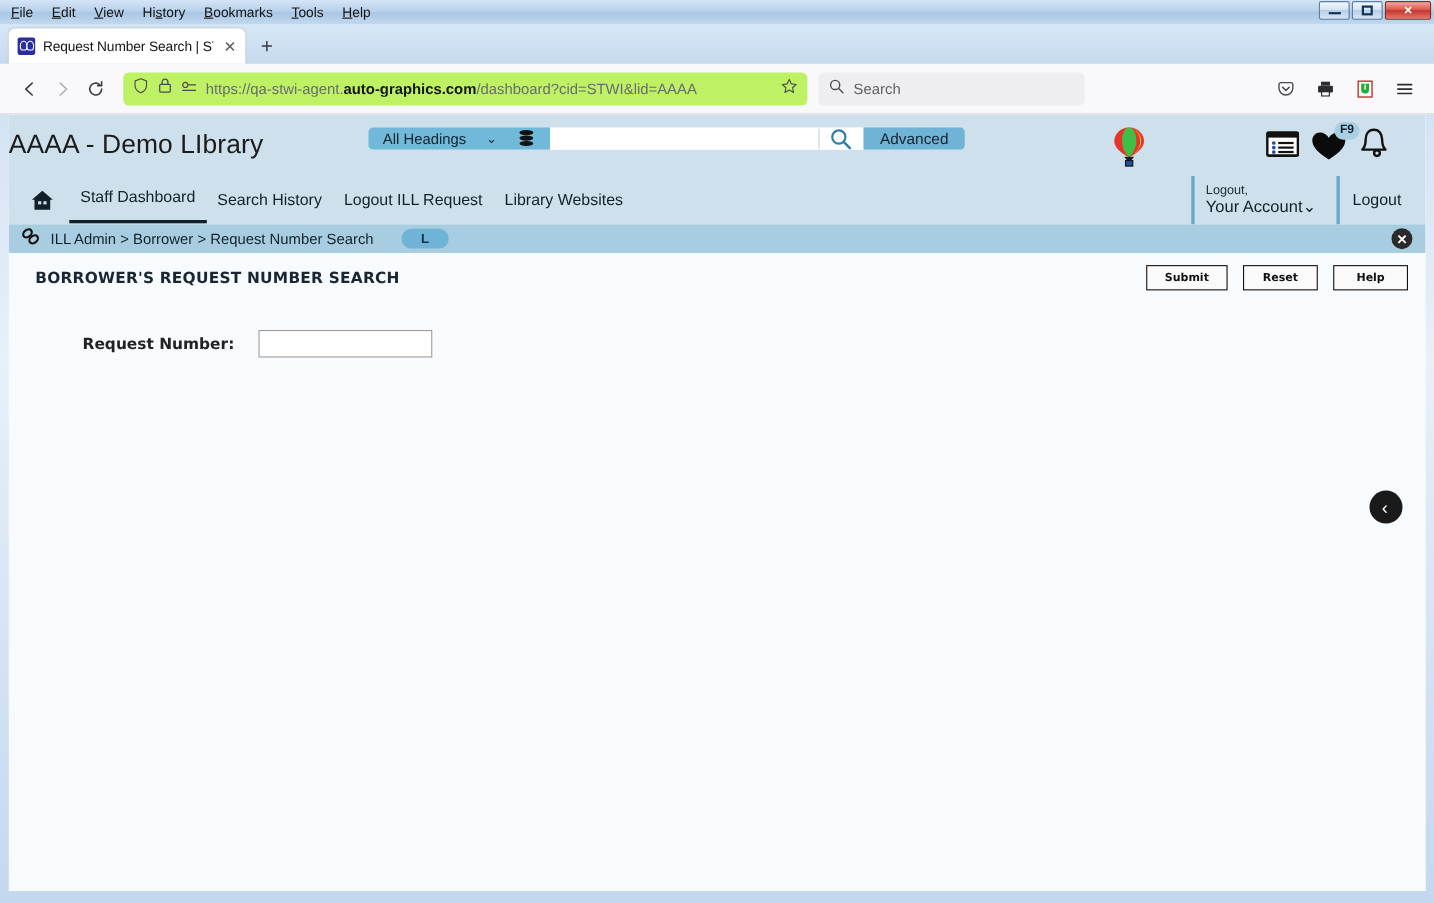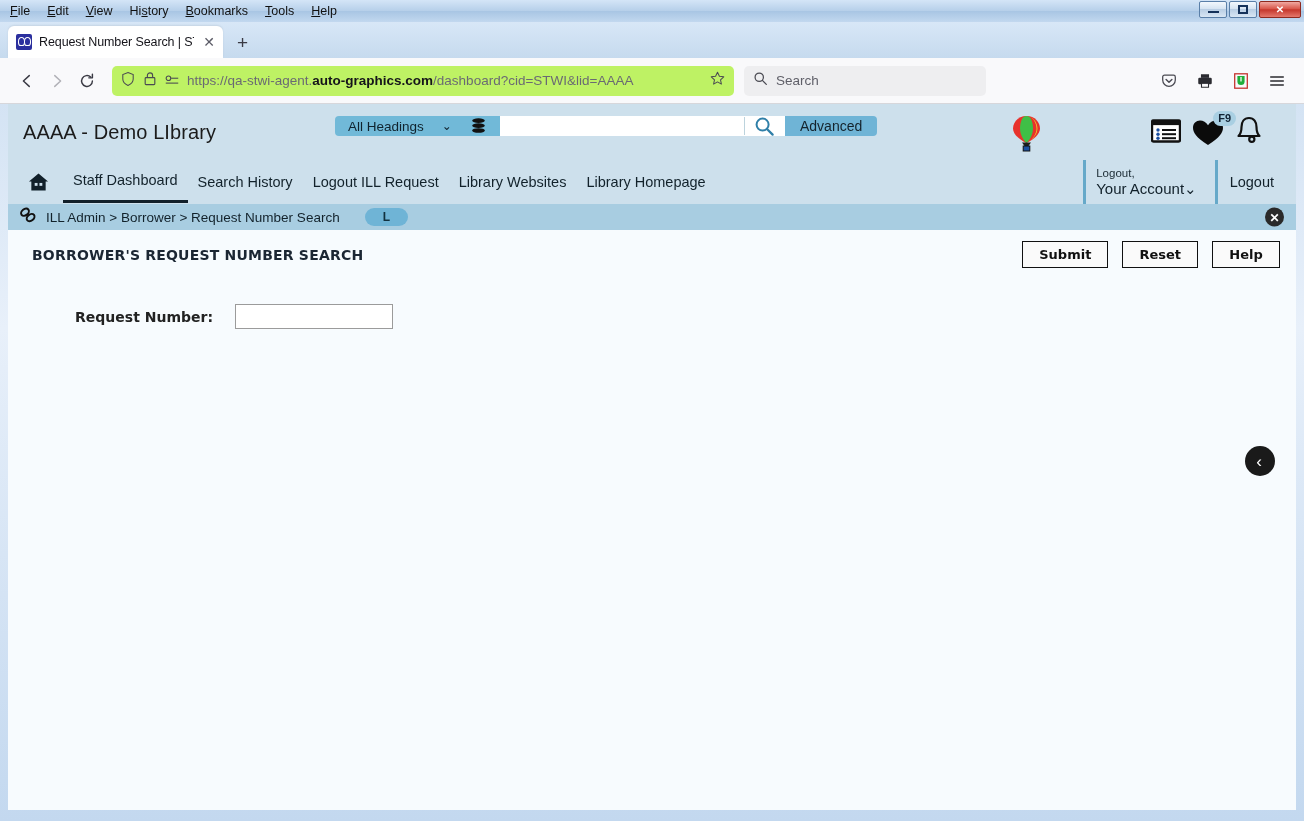--- a/index.html
+++ b/index.html
@@ -98,21 +98,21 @@
   .viewport {
     position: absolute; top: 104px; left: 8px; right: 8px; bottom: 11px;
     background: #f7fbfe; overflow: hidden;
   }
 
   
   .app-header {
     height: 56px; background: #cde0ec; display: flex; align-items: center;
     position: relative;
   }
-  .brand { font-size: 20px; color: #1b1b1b; margin-left: 15px; letter-spacing: .1px; }
+  .brand { font-size: 24px; color: #1b1b1b; letter-spacing: .1px; }
   .searchgroup {
     position: absolute; left: 327px; top: 12px; height: 20px; display: flex; align-items: stretch;
   }
   .scope {
     width: 165px; background: #71b9d8; border-radius: 4px 0 0 4px;
     display: flex; align-items: center; justify-content: center; gap: 18px; padding: 0 10px;
   }
   .scope-label { font-size: 13.5px; color: #10232e; }
   .chev { font-size: 12px; color: #10232e; }
   .db-icon { display: flex; }
@@ -182,21 +182,21 @@
   .page-head {
     display: flex; align-items: center; padding: 11px 16px 9px 24px; position: relative; gap: 48px;
   }
   .page-title {
     font-size: 14px; font-weight: bold; color: #1b2633; letter-spacing: .2px;
     font-family: "DejaVu Sans", sans-serif;
   }
   .actionbtns { margin-left: auto; display: flex; gap: 14px; }
   .abtn {
     border: 1.5px solid #111; background: #fafafa; color: #111;
-    font-size: 13px; font-weight: bold; padding: 5px 16px; min-width: 68px;
+    font-size: 10px; font-weight: bold; padding: 5px 16px; min-width: 68px;
     text-align: center; font-family: "DejaVu Sans", sans-serif; cursor: pointer;
   }
 
   .form-row { display: flex; align-items: center; margin-top: 27px; padding-left: 24px; }
   .form-label {
     width: 203px; text-align: right; font-size: 14px; font-weight: bold;
     color: #222; padding-right: 22px; font-family: "DejaVu Sans", sans-serif;
   }
   .form-input {
     width: 158px; height: 25px; border: 1px solid #9b9b9b; background: #fff;
@@ -411,21 +411,20 @@
         <svg width="21" height="20" viewBox="0 0 22 20">
           <path d="M11 1 L21 9.5 L18.5 9.5 L18.5 19 L3.5 19 L3.5 9.5 L1 9.5 Z" fill="#11202a"></path>
           <rect x="7" y="11" width="3" height="3" fill="#cde0ec"></rect>
           <rect x="12" y="11" width="3" height="3" fill="#cde0ec"></rect>
         </svg>
       </span>
       <span class="navlink active">Staff Dashboard</span>
       <span class="navlink">Search History</span>
       <span class="navlink">Logout ILL Request</span>
       <span class="navlink">Library Websites</span>
-      <span class="navlink">Library Homepage</span>
 
       <div class="account-area">
         <div class="acct">
           <span class="hello">Logout,</span>
           <span class="name">Your Account⌄</span>
         </div>
         <div class="logout-wrap">
           <span class="logout">Logout</span>
         </div>
       </div>

